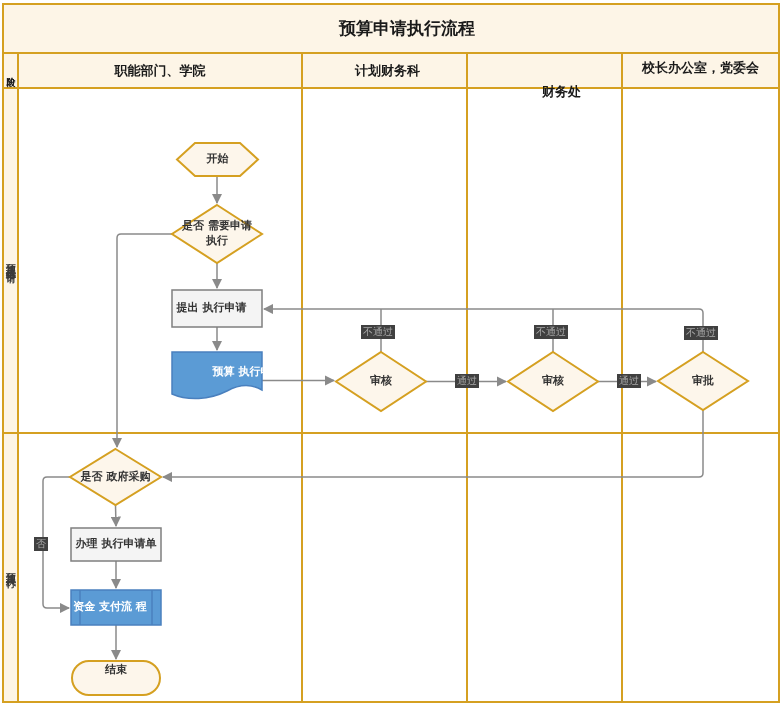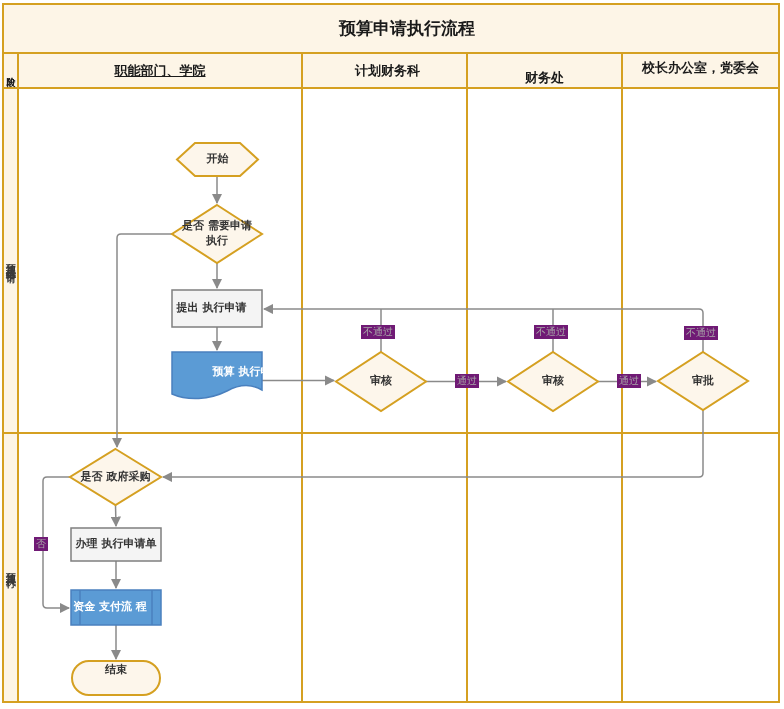--- a/index.html
+++ b/index.html
@@ -18,21 +18,21 @@
     writing-mode:vertical-rl;text-orientation:upright;
     font-size:10px;font-weight:bold;color:#3a3a3a;letter-spacing:2px;
   }
   .stagehead{
     writing-mode:vertical-rl;text-orientation:upright;
     font-size:9px;font-weight:bold;color:#1a1a1a;letter-spacing:1px;
   }
   .node{font-size:11px;font-weight:bold;line-height:1.35;}
   .node.white{color:#fff;}
   .edgelabel{
-    font-size:10px;color:#a9a9a9;background:#701a75;padding:0 2px;
+    font-size:10px;color:#a9a9a9;background:#404040;padding:0 2px;
     display:inline-block;text-align:center;position:absolute;
     transform:translate(-50%,-50%);white-space:nowrap;
   }
 </style>
 </head>
 <body>
 
 <div id="canvas">
 
   <svg width="784" height="709" viewBox="0 0 784 709">
@@ -87,23 +87,23 @@
         <line x1="80" y1="590" x2="80" y2="625" stroke="#4A80BE" stroke-width="1.5"></line>
         <line x1="152" y1="590" x2="152" y2="625" stroke="#4A80BE" stroke-width="1.5"></line>
       </g>
       <rect x="72" y="661" width="88" height="34" rx="17" ry="17" fill="#FDF6EB" stroke="#D5A021" stroke-width="2"></rect>
     </g>
   </svg>
 
   <div class="txt title" style="left:3px;top:4px;width:776px;height:49px;padding-left:16px;">预算申请执行流程</div>
 
   <div class="txt stagehead" style="left:3px;top:53px;width:15px;height:35px;">阶段</div>
-  <div class="txt colhead" style="left:18px;top:53px;width:284px;height:35px;text-decoration:underline;">职能部门、学院</div>
+  <div class="txt colhead" style="left:18px;top:53px;width:284px;height:35px;">职能部门、学院</div>
   <div class="txt colhead" style="left:305px;top:53px;width:165px;height:35px;">计划财务科</div>
-  <div class="txt colhead" style="left:467px;top:53px;width:155px;height:49px;">财务处</div>
+  <div class="txt colhead" style="left:467px;top:67px;width:155px;height:49px;padding-left:17px;">财务处</div>
   <div class="txt colhead" style="left:622px;top:53px;width:157px;height:30px;">校长办公室，党委会</div>
 
   <div class="txt vtxt" style="left:3px;top:88px;width:15px;height:345px;">预算执行申请</div>
   <div class="txt vtxt" style="left:3px;top:433px;width:15px;height:269px;">预算执行</div>
 
   <div class="txt node" style="left:177px;top:143px;width:81px;height:33px;">开始</div>
   <div class="txt node" style="left:172px;top:205px;width:90px;height:58px;">是否 需要申请
 执行</div>
   <div class="txt node" style="left:172px;top:290px;width:79px;height:37px;">提出 执行申请</div>
   <div class="txt node white" style="left:172px;top:352px;width:114px;height:40px;margin-left:24px;">预算 执行申请单</div>

